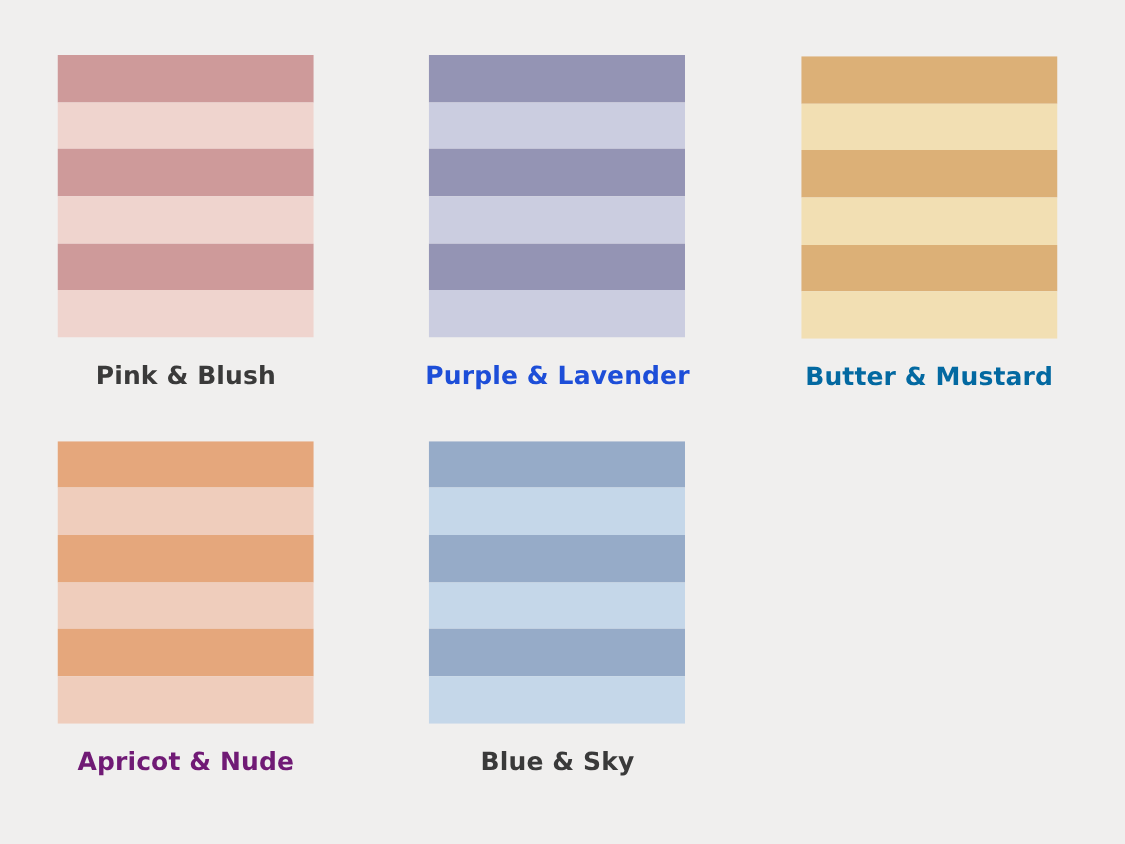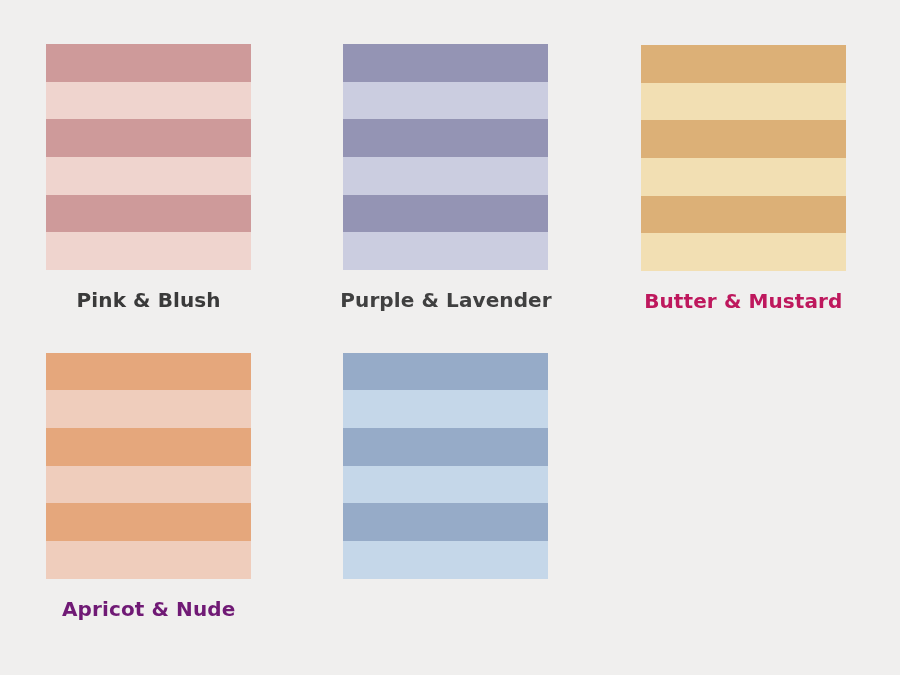--- a/index.html
+++ b/index.html
@@ -84,33 +84,33 @@
 
   <div class="palette-card row-1">
     <div class="swatch-stack">
       <div class="swatch-stripe" style="background-color: rgb(148, 148, 180);"></div>
       <div class="swatch-stripe" style="background-color: rgb(203, 205, 224);"></div>
       <div class="swatch-stripe" style="background-color: rgb(148, 148, 180);"></div>
       <div class="swatch-stripe" style="background-color: rgb(203, 205, 224);"></div>
       <div class="swatch-stripe" style="background-color: rgb(148, 148, 180);"></div>
       <div class="swatch-stripe" style="background-color: rgb(203, 205, 224);"></div>
     </div>
-    <div class="palette-label" style="color: #404040;">Purple &amp; Lavender</div>
+    <div class="palette-label" style="color: #1d4ed8;">Purple &amp; Lavender</div>
   </div>
 
   <div class="palette-card row-2">
     <div class="swatch-stack">
       <div class="swatch-stripe" style="background-color: rgb(220, 176, 119);"></div>
       <div class="swatch-stripe" style="background-color: rgb(242, 223, 179);"></div>
       <div class="swatch-stripe" style="background-color: rgb(220, 176, 119);"></div>
       <div class="swatch-stripe" style="background-color: rgb(242, 223, 179);"></div>
       <div class="swatch-stripe" style="background-color: rgb(220, 176, 119);"></div>
       <div class="swatch-stripe" style="background-color: rgb(242, 223, 179);"></div>
     </div>
-    <div class="palette-label" style="color: #be185d;">Butter &amp; Mustard</div>
+    <div class="palette-label" style="color: #0369a1;">Butter &amp; Mustard</div>
   </div>
 
   <div class="palette-card row-2">
     <div class="swatch-stack">
       <div class="swatch-stripe" style="background-color: rgb(229, 167, 124);"></div>
       <div class="swatch-stripe" style="background-color: rgb(239, 205, 188);"></div>
       <div class="swatch-stripe" style="background-color: rgb(229, 167, 124);"></div>
       <div class="swatch-stripe" style="background-color: rgb(239, 205, 188);"></div>
       <div class="swatch-stripe" style="background-color: rgb(229, 167, 124);"></div>
       <div class="swatch-stripe" style="background-color: rgb(239, 205, 188);"></div>
@@ -120,15 +120,16 @@
 
   <div class="palette-card row-2">
     <div class="swatch-stack">
       <div class="swatch-stripe" style="background-color: rgb(150, 171, 200);"></div>
       <div class="swatch-stripe" style="background-color: rgb(197, 215, 233);"></div>
       <div class="swatch-stripe" style="background-color: rgb(150, 171, 200);"></div>
       <div class="swatch-stripe" style="background-color: rgb(197, 215, 233);"></div>
       <div class="swatch-stripe" style="background-color: rgb(150, 171, 200);"></div>
       <div class="swatch-stripe" style="background-color: rgb(197, 215, 233);"></div>
     </div>
+    <div class="palette-label" style="color: rgb(58, 58, 58);">Blue &amp; Sky</div>
   </div>
 
 </div>
 
 </body></html>

